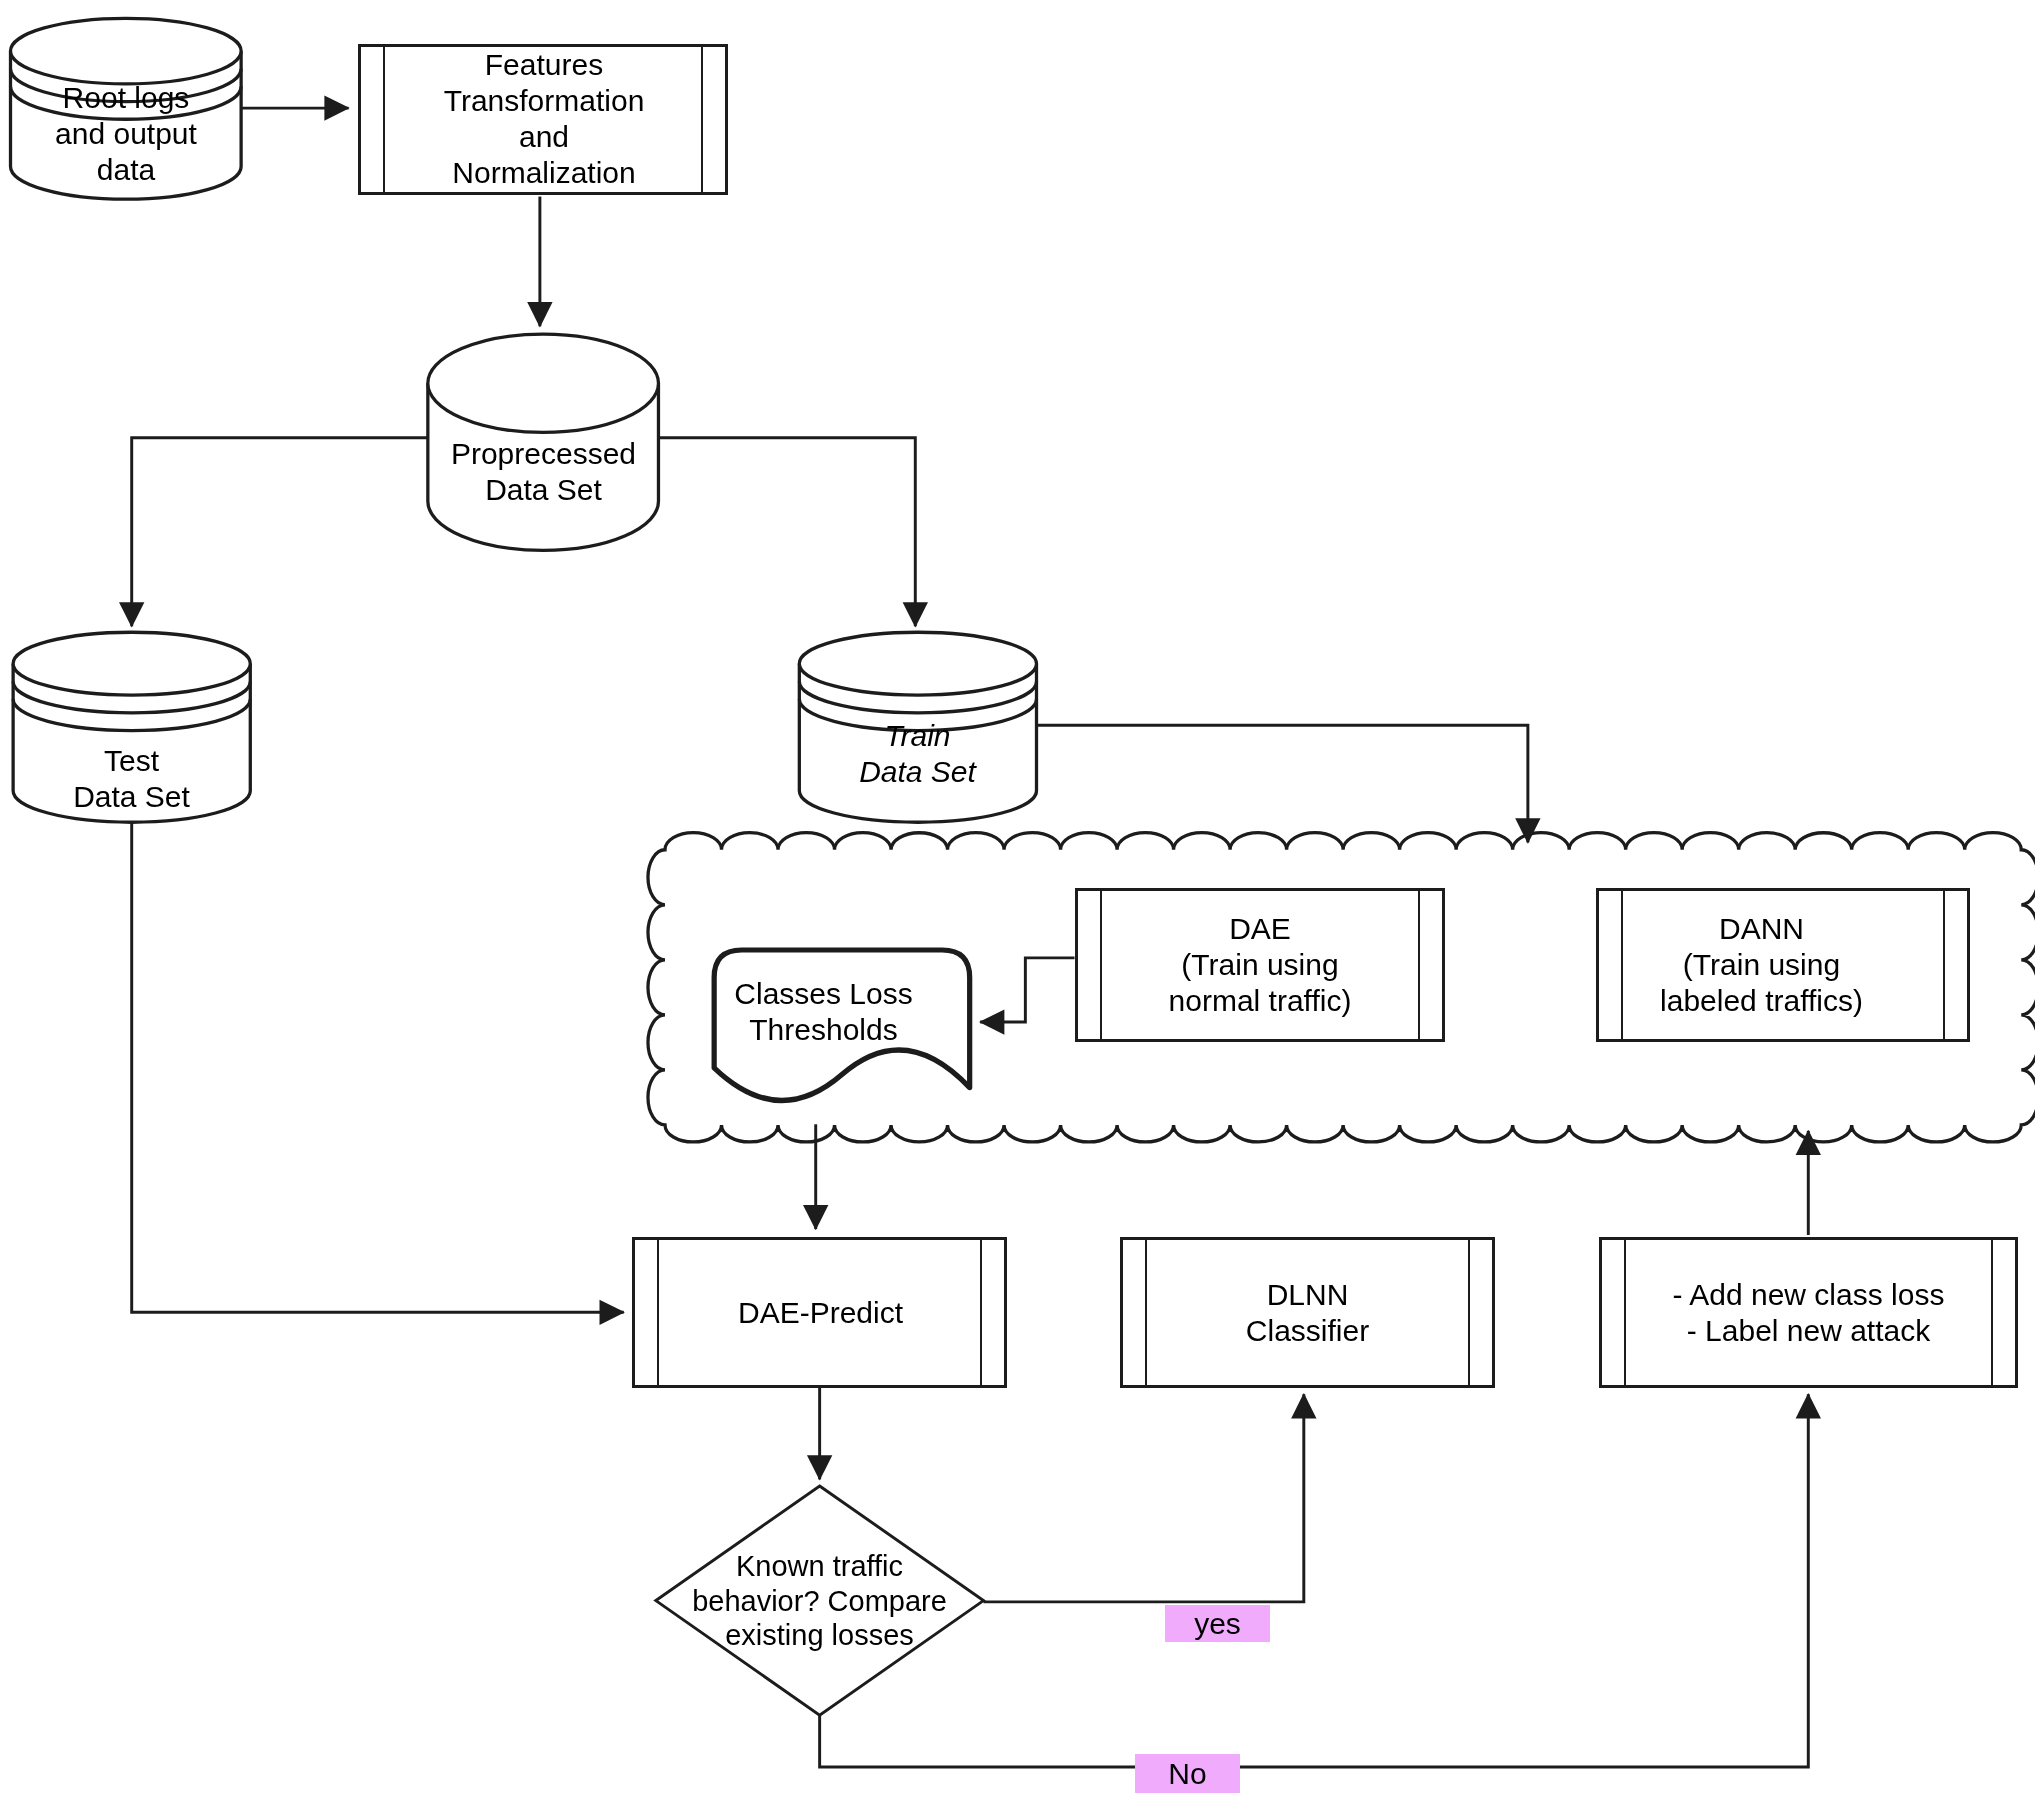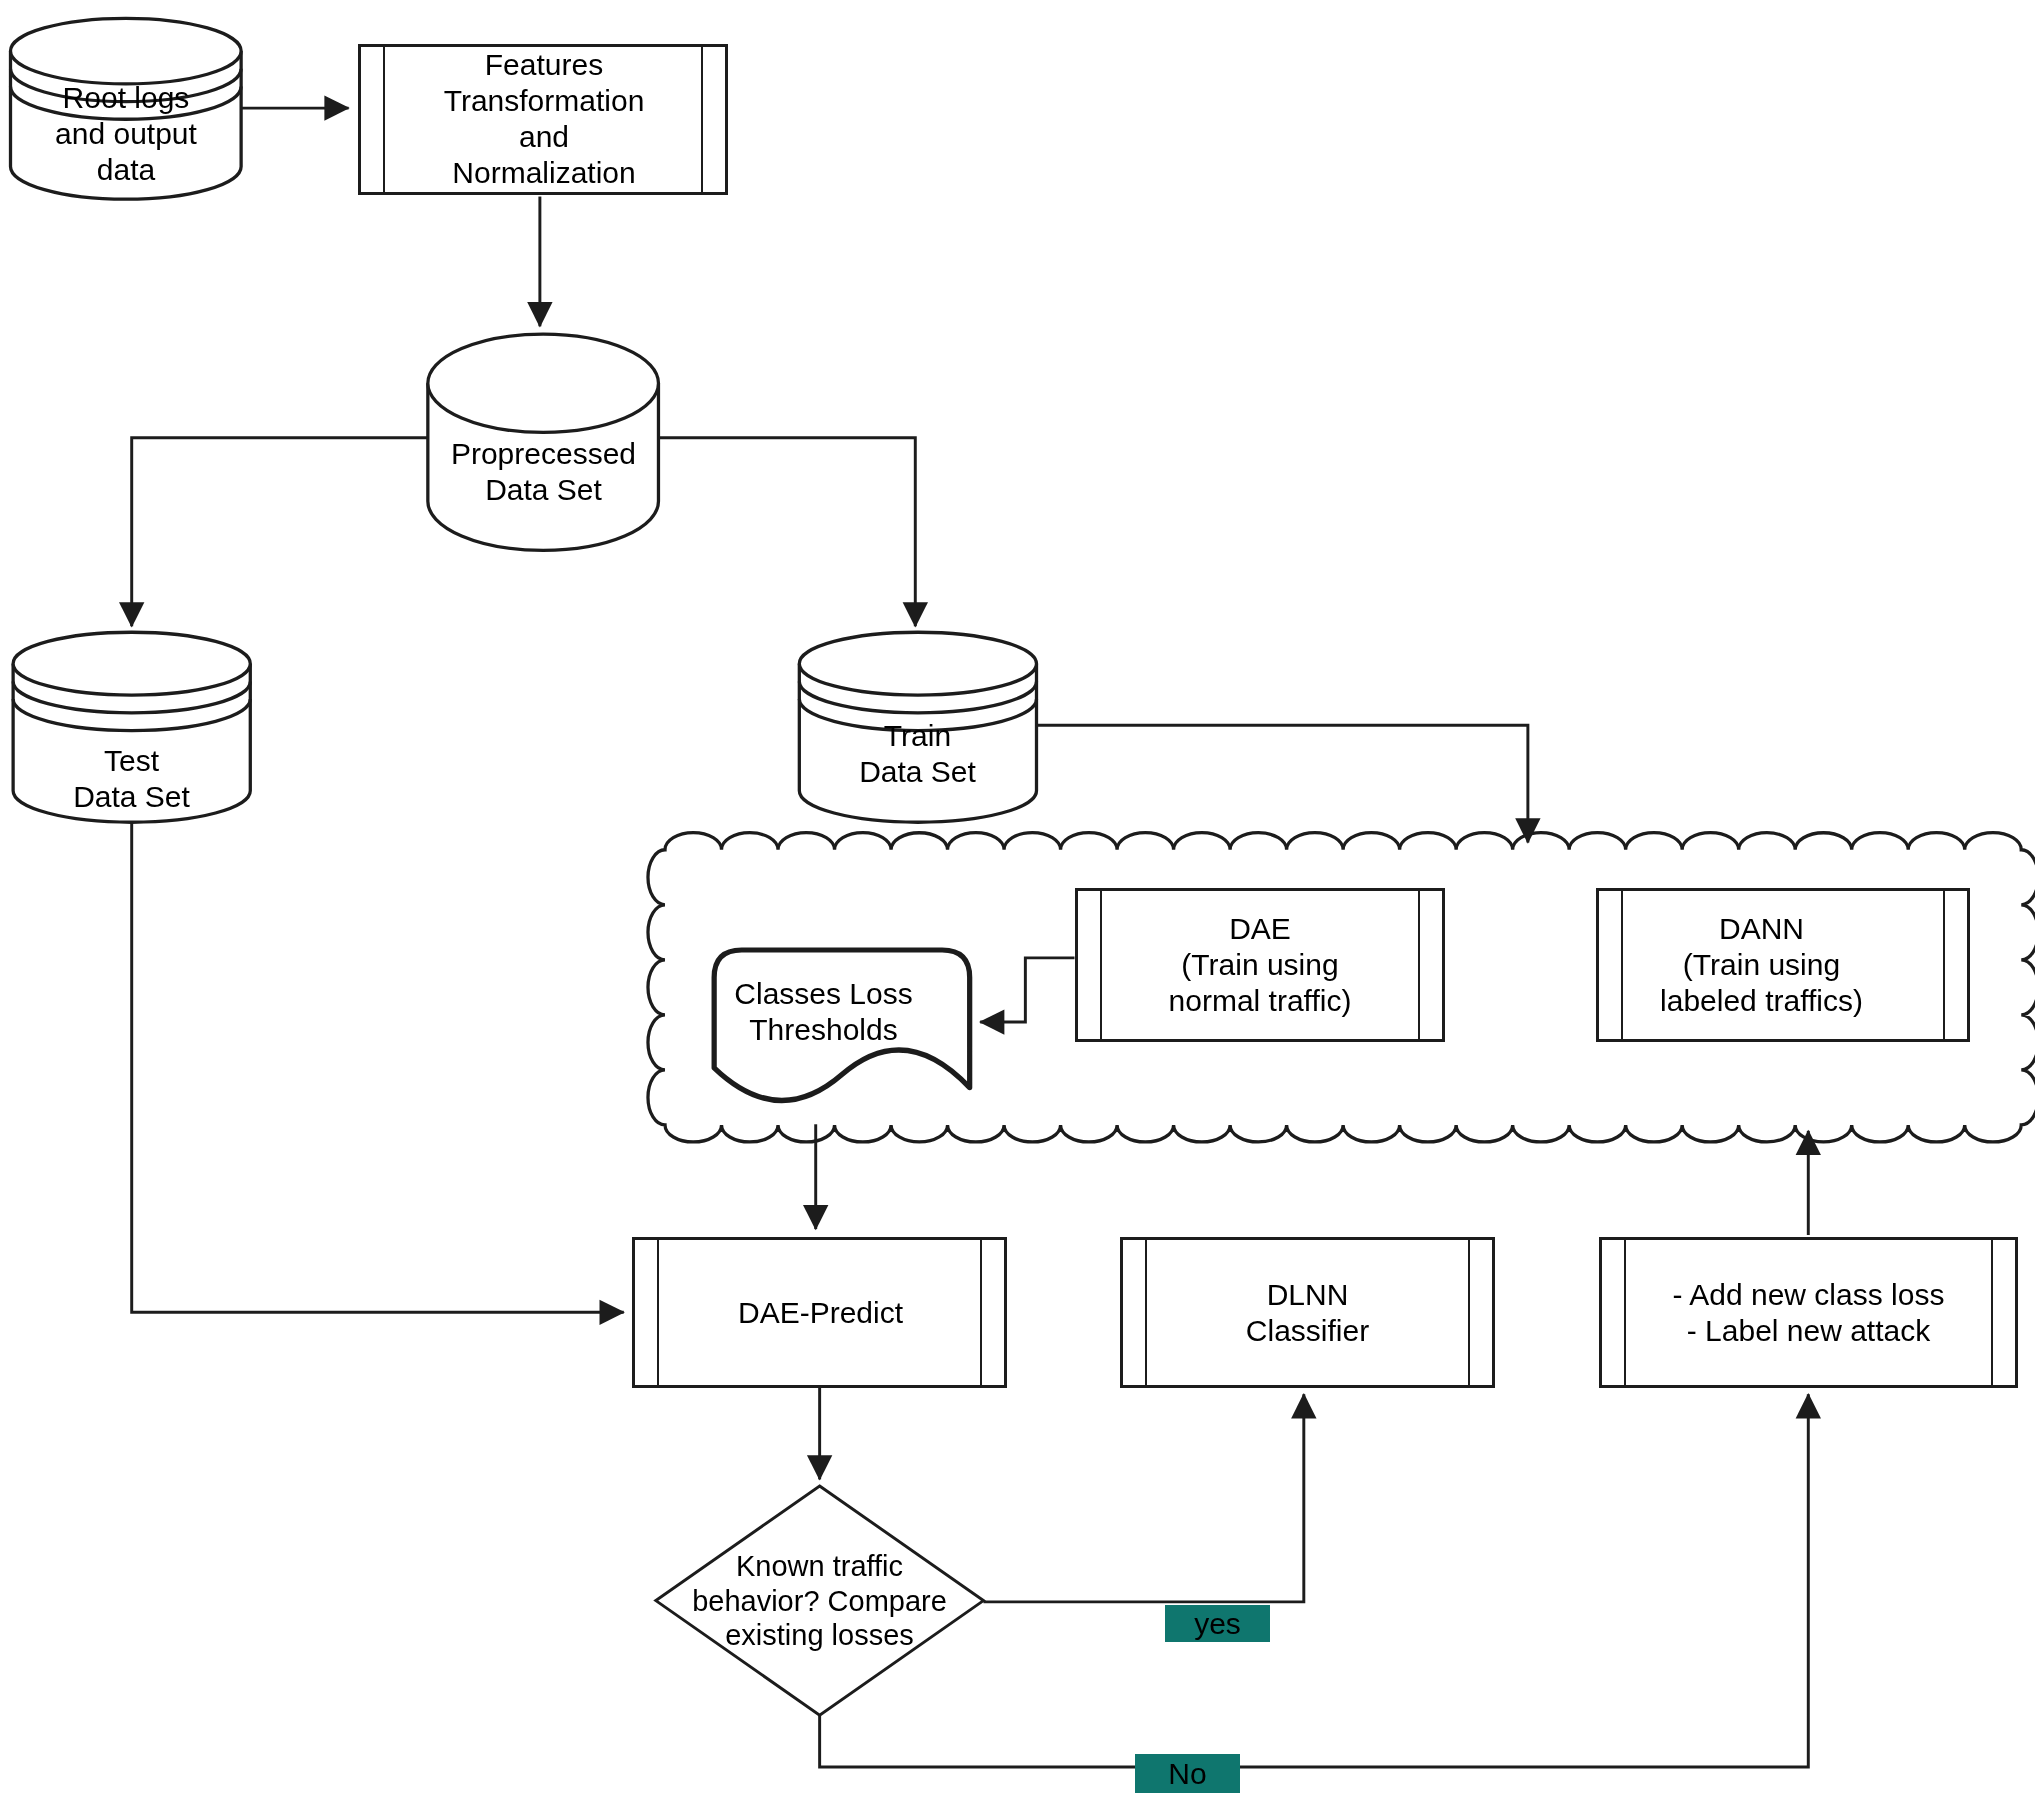--- a/index.html
+++ b/index.html
@@ -28,21 +28,21 @@
   }
   .pbar{
     position:absolute;top:0;bottom:0;width:2px;background:#1c1c1c;
   }
   .pbar.l{left:21.6px;}
   .pbar.r{right:21.6px;}
   .edge-lbl{
     position:absolute;
     display:flex;align-items:center;justify-content:center;
     font-size:30px;line-height:1;
-    background:#0f766e;
+    background:#f0abfc;
     color:#000;
   }
 </style>
 </head>
 <body>
 
 <div id="canvas">
 
   <svg id="wires" width="2035" height="1805" viewBox="0 0 3106 2755" fill="none" stroke="#1c1c1c" stroke-width="4.5">
     <defs>
@@ -137,21 +137,21 @@
 Transformation
 and
 Normalization</div>
 
   <div class="lbl" style="left:428px;top:429px;width:231px;height:85px;">Proprecessed
 Data Set</div>
 
   <div class="lbl" style="left:13px;top:714px;width:237px;height:79px;margin-top:25px;">Test
 Data Set</div>
 
-  <div class="lbl" style="left:799px;top:714px;width:237px;height:79px;">Train
+  <div class="lbl" style="left:799px;top:714px;width:237px;height:79px;font-style:italic;">Train
 Data Set</div>
 
   <div class="lbl" style="left:1101px;top:891px;width:318px;height:147px;">DAE
 (Train using
 normal traffic)</div>
 
   <div class="lbl" style="left:1622px;top:891px;width:279px;height:147px;">DANN
 (Train using
 labeled traffics)</div>
 

